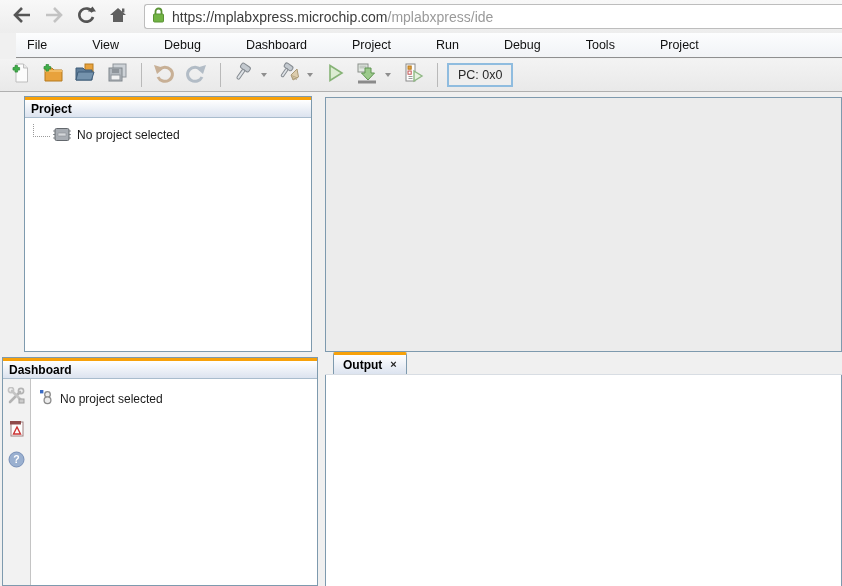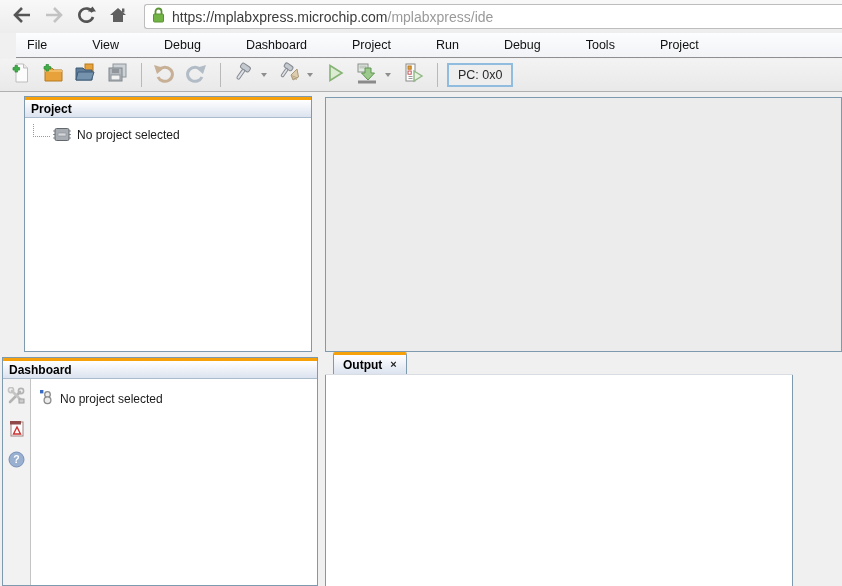--- a/index.html
+++ b/index.html
@@ -40,21 +40,21 @@
   .workspace{position:absolute;top:92px;left:0;right:0;bottom:0;background:#f0f0f0;}
   .panel{position:absolute;background:#fff;border:1px solid #7e9aae;box-sizing:border-box;}
   .panel-header{height:21px;background:linear-gradient(#ffffff,#dce3ef);
     border-top:3px solid #f7a10a;border-bottom:1px solid #a9bccd;
     display:flex;align-items:center;padding-left:6px;
     font-size:12px;font-weight:bold;color:#000;box-sizing:border-box;}
   .panel-project{left:2px;top:4px;width:288px;height:256px;margin-left:22px;}
   .editor-area{position:absolute;left:325px;top:5px;width:517px;height:255px;
     background:#ececec;border:1px solid #7e9aae;box-sizing:border-box;}
   .panel-dashboard{left:2px;top:265px;width:316px;height:229px;}
-  .panel-output{position:absolute;left:325px;top:260px;width:468px;height:234px;box-sizing:border-box;text-align:center;}
+  .panel-output{position:absolute;left:325px;top:260px;width:517px;height:234px;box-sizing:border-box;text-align:center;}
   
   .tree-item{display:flex;align-items:center;margin:9px 0 0 8px;font-size:12px;color:#1a1a1a;}
   .connector{width:16px;height:12px;border-left:1px dotted #9a9a9a;border-bottom:1px dotted #9a9a9a;
     align-self:flex-start;margin-top:-3px;}
   .tree-icon{margin:0 5px 0 2px;display:flex;}
   
   .dash-body{display:flex;height:calc(100% - 21px);}
   .dash-strip{width:28px;background:#f2f2f2;border-right:1px solid #c4c4c4;
     display:flex;flex-direction:column;align-items:center;padding-top:8px;gap:9px;box-sizing:border-box;}
   .dash-content{flex:1;background:#fff;}

